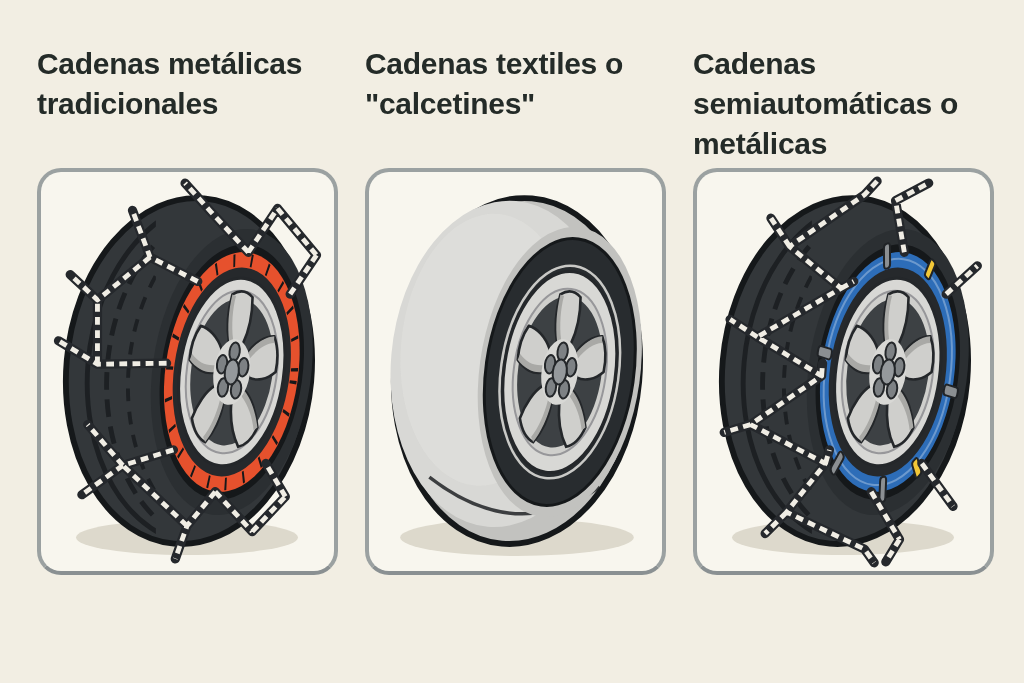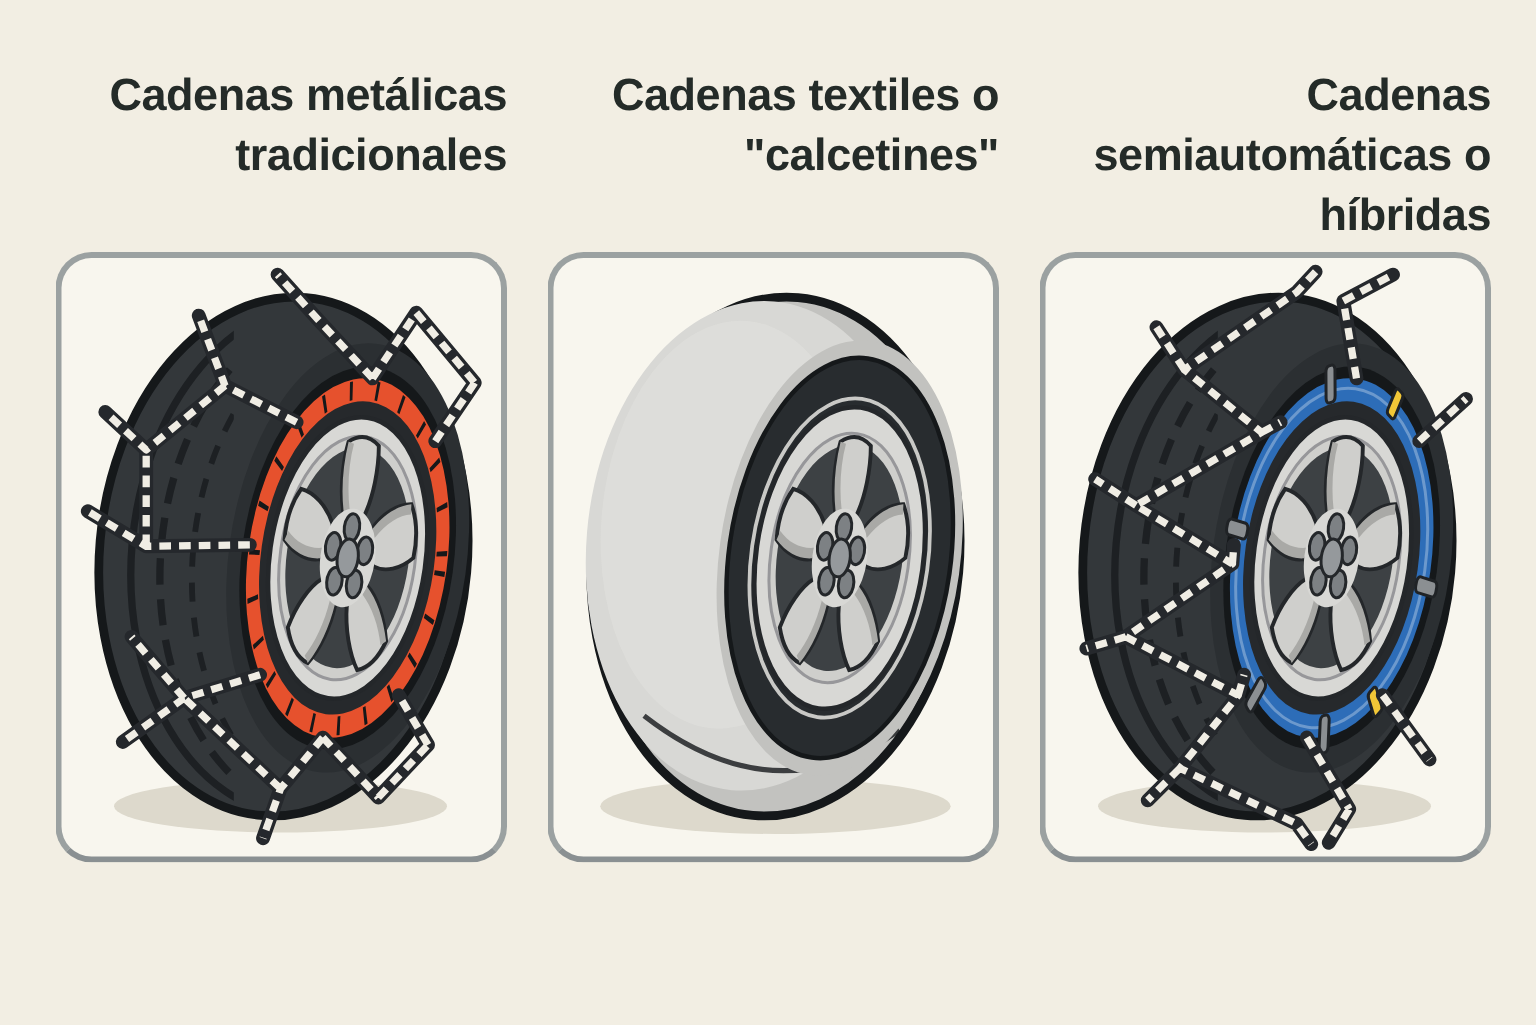--- a/index.html
+++ b/index.html
@@ -16,21 +16,21 @@
   html,body{margin:0;padding:0}
   body{
     width:1024px;height:683px;overflow:hidden;position:relative;
     background:var(--bg);
     font-family:"Liberation Sans","DejaVu Sans",sans-serif;
   }
   .col{position:absolute;top:44px;width:301px}
   .col-1{left:37px}.col-2{left:365px}.col-3{left:693px}
   .col h2{
     margin:0;height:124px;display:flex;align-items:flex-start;justify-content:center;
-    text-align:right;color:var(--title);
+    text-align:left;color:var(--title);
     font-size:30px;line-height:40px;font-weight:700;letter-spacing:-.3px;
   }
   .card{
     margin:0;box-sizing:border-box;width:301px;height:407px;
     background:var(--panel-bg);
     border:4px solid var(--panel-border);
     border-bottom-color:var(--panel-border-dark);
     border-radius:24px;
     overflow:hidden;
   }
@@ -156,21 +156,21 @@
               <circle class="lug" cy="-21" r="9.5"></circle>
             </g>
         </g>
         <circle class="hubc" r="13"></circle>
       </g>
     </svg>
   </figure>
 </section>
 
 <section class="col col-3">
-  <h2>Cadenas semiautomáticas o híbridas</h2>
+  <h2>Cadenas semiautomáticas o metálicas</h2>
   <figure class="card">
     <svg viewBox="0 0 301 407" role="img" aria-label="tire-with-hybrid-chains-blue-ring-yellow-clips-icon">
       <defs>
           <clipPath id="treadclip3">
             <rect x="0" y="0" width="118" height="407"></rect>
           </clipPath>
         </defs>
       <ellipse cx="150" cy="374" rx="114" ry="18" fill="var(--shadow)"></ellipse>
       <g>
         <ellipse class="tire-body" cx="152" cy="203" rx="126" ry="178" transform="rotate(5 152 203)"></ellipse>

